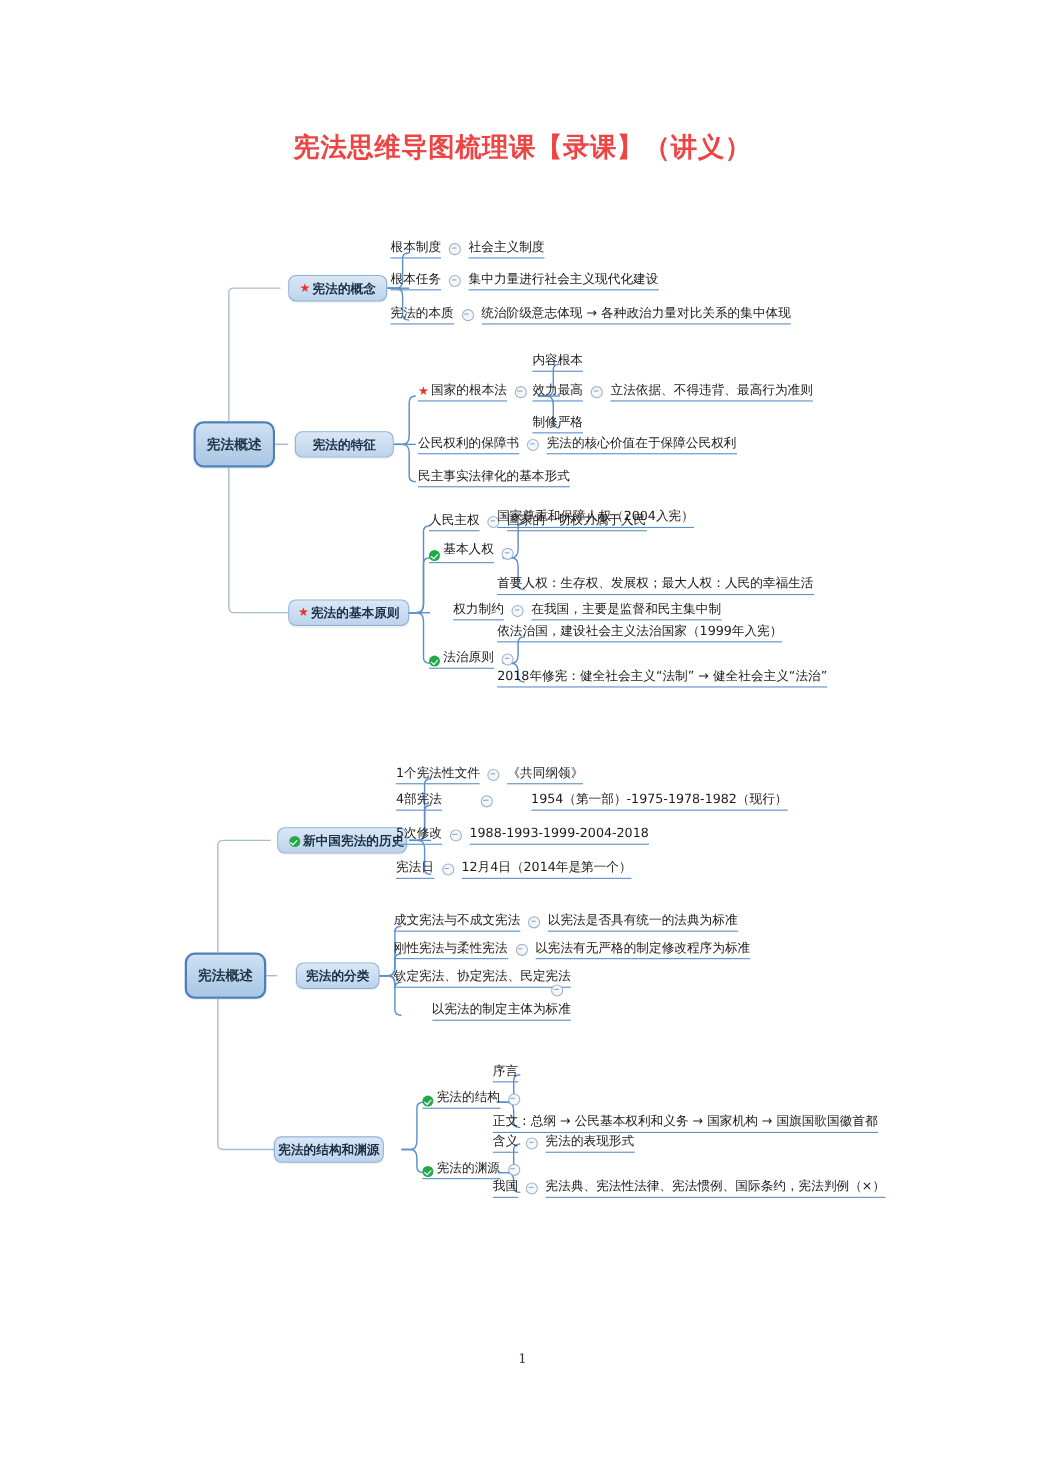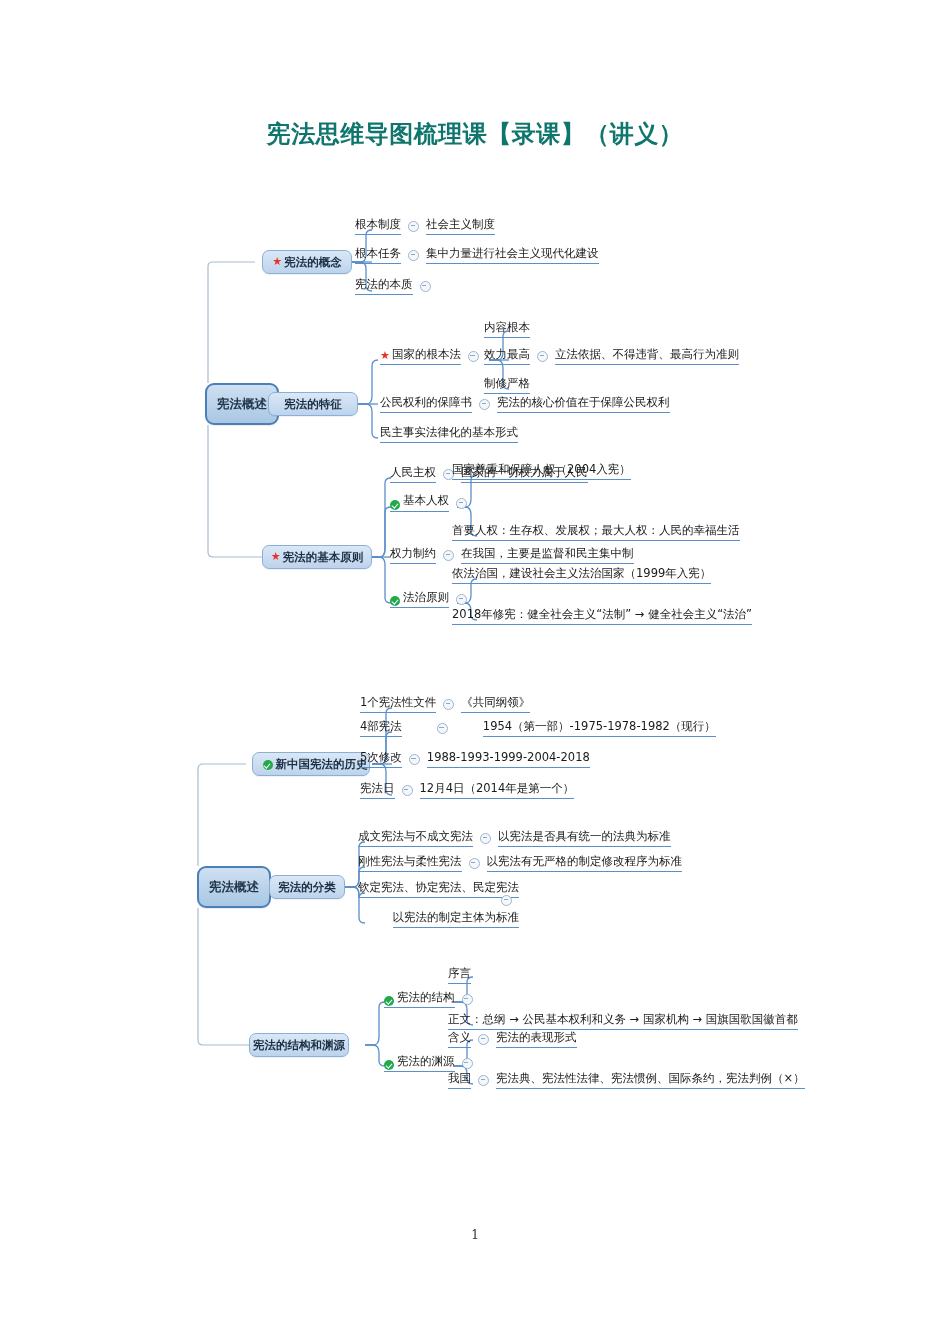--- a/index.html
+++ b/index.html
@@ -15,41 +15,40 @@
   .page{position:absolute;inset:0;}
 
   
   .doc-title{
     position:absolute;left:0;right:0;top:118px;
     text-align:center;
     font-family:"DejaVu Serif","Liberation Serif",serif;
     font-weight:700;
     font-size:24px;
     letter-spacing:0.5px;
-    color:#0f766e;
+    color:#ef4444;
   }
 
   
   .map{position:absolute;}
   .svg-lines{position:absolute;left:0;top:0;overflow:visible;pointer-events:none;}
 
   
   .node-root{
     position:absolute;
     box-sizing:border-box;
     background:linear-gradient(180deg,#cfe0f2 0%,#b9d2ea 55%,#a9c7e4 100%);
     border:2px solid #4a7fba;
     border-radius:9px;
     color:#22364b;
     font-size:12.5px;
     font-weight:600;
     display:flex;align-items:center;justify-content:center;
     box-shadow:0 1px 1px rgba(0,0,0,.08);
     white-space:nowrap;
-    margin-left:29px;
   }
 
   
   .node-branch{
     position:absolute;
     box-sizing:border-box;
     background:linear-gradient(180deg,#dae7f6 0%,#c9dcf0 60%,#bdd3ec 100%);
     border:1.3px solid #8ab0d6;
     border-radius:7px;
     color:#1b2f45;
@@ -164,20 +163,21 @@
       <span class="seg">社会主义制度</span>
     </div>
     <div class="row" style="left:355px;top:245px;">
       <span class="seg">根本任务</span>
       <span class="toggle-icon"></span>
       <span class="seg">集中力量进行社会主义现代化建设</span>
     </div>
     <div class="row" style="left:355px;top:276px;">
       <span class="seg">宪法的本质</span>
       <span class="toggle-icon"></span>
+      <span class="seg">统治阶级意志体现 → 各种政治力量对比关系的集中体现</span>
     </div>
 
     <div class="node-branch" style="left:268px;top:392px;width:90px;height:24px;">
       <span>宪法的特征</span>
     </div>
 
     <div class="row" style="left:380px;top:346px;">
       <span class="seg">
         <span class="star-icon">★</span>
         <span>国家的根本法</span>
@@ -223,21 +223,21 @@
       </span>
       <span class="toggle-icon"></span>
     </div>
     <div class="row" style="left:452px;top:461px;">
       <span class="seg">国家尊重和保障人权（2004入宪）</span>
     </div>
     <div class="row" style="left:452px;top:522px;">
       <span class="seg">首要人权：生存权、发展权；最大人权：人民的幸福生活</span>
     </div>
 
-    <div class="row" style="left:390px;top:545px;text-align:center;">
+    <div class="row" style="left:412px;top:545px;text-align:center;">
       <span class="seg">权力制约</span>
       <span class="toggle-icon"></span>
       <span class="seg">在我国，主要是监督和民主集中制</span>
     </div>
 
     <div class="row" style="left:390px;top:589px;">
       <span class="seg">
         <span class="check-icon"></span>
         <span>法治原则</span>
       </span>

